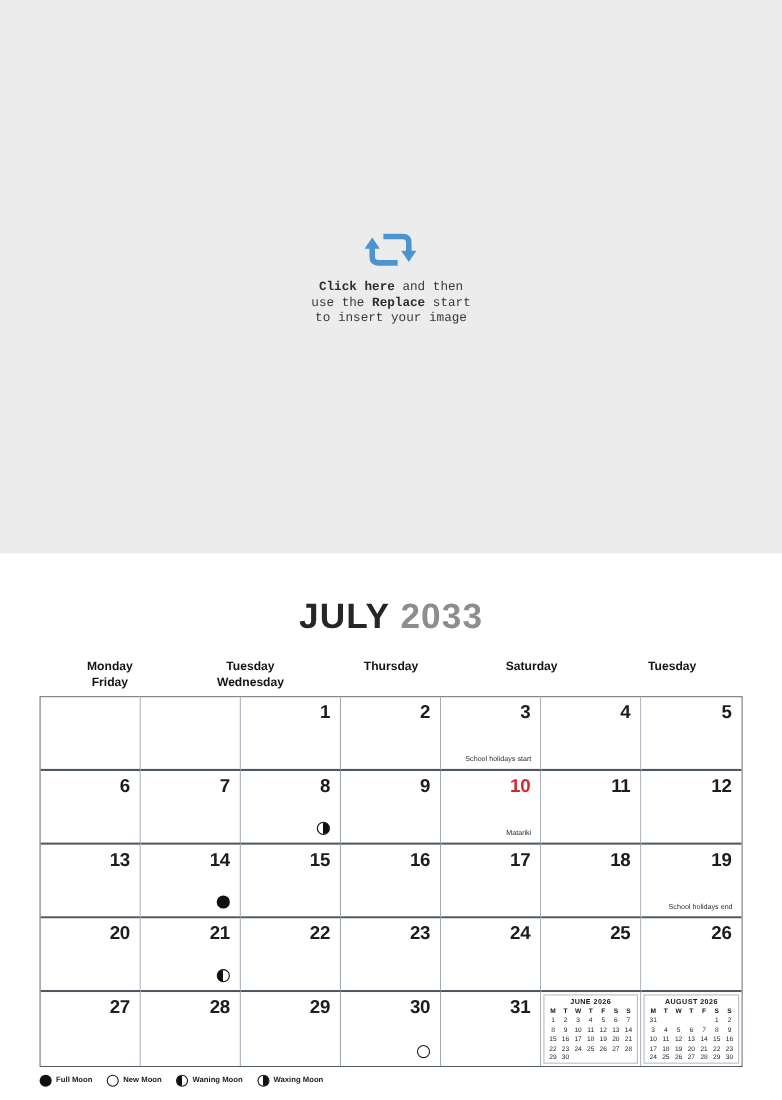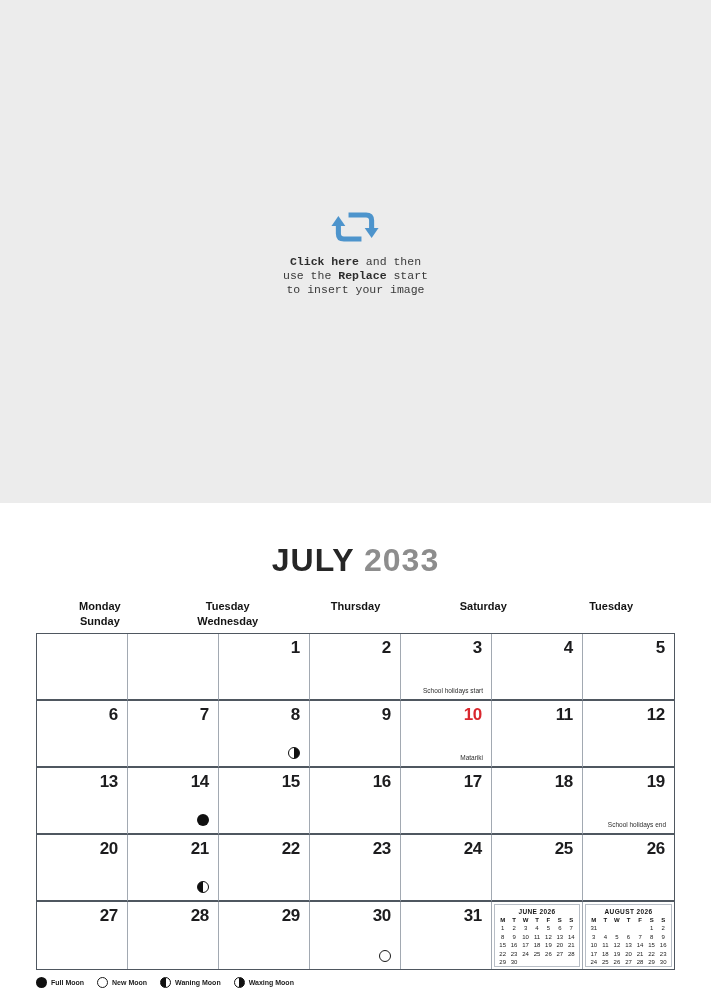--- a/index.html
+++ b/index.html
@@ -106,21 +106,21 @@
   <span class="month">JULY</span>
   <span class="year">2033</span>
 </div>
 
 <div class="weekdays">
     <div>Monday</div>
     <div>Tuesday</div>
     <div>Thursday</div>
     <div>Saturday</div>
     <div>Tuesday</div>
-    <div>Sunday</div>
+    <div>Friday</div>
     <div>Wednesday</div>
   </div>
 
 <div class="calendar-grid">
     <div class="cell"></div>
     <div class="cell"></div>
     <div class="cell">
       <div class="daynum">1</div>
     </div>
     <div class="cell">

